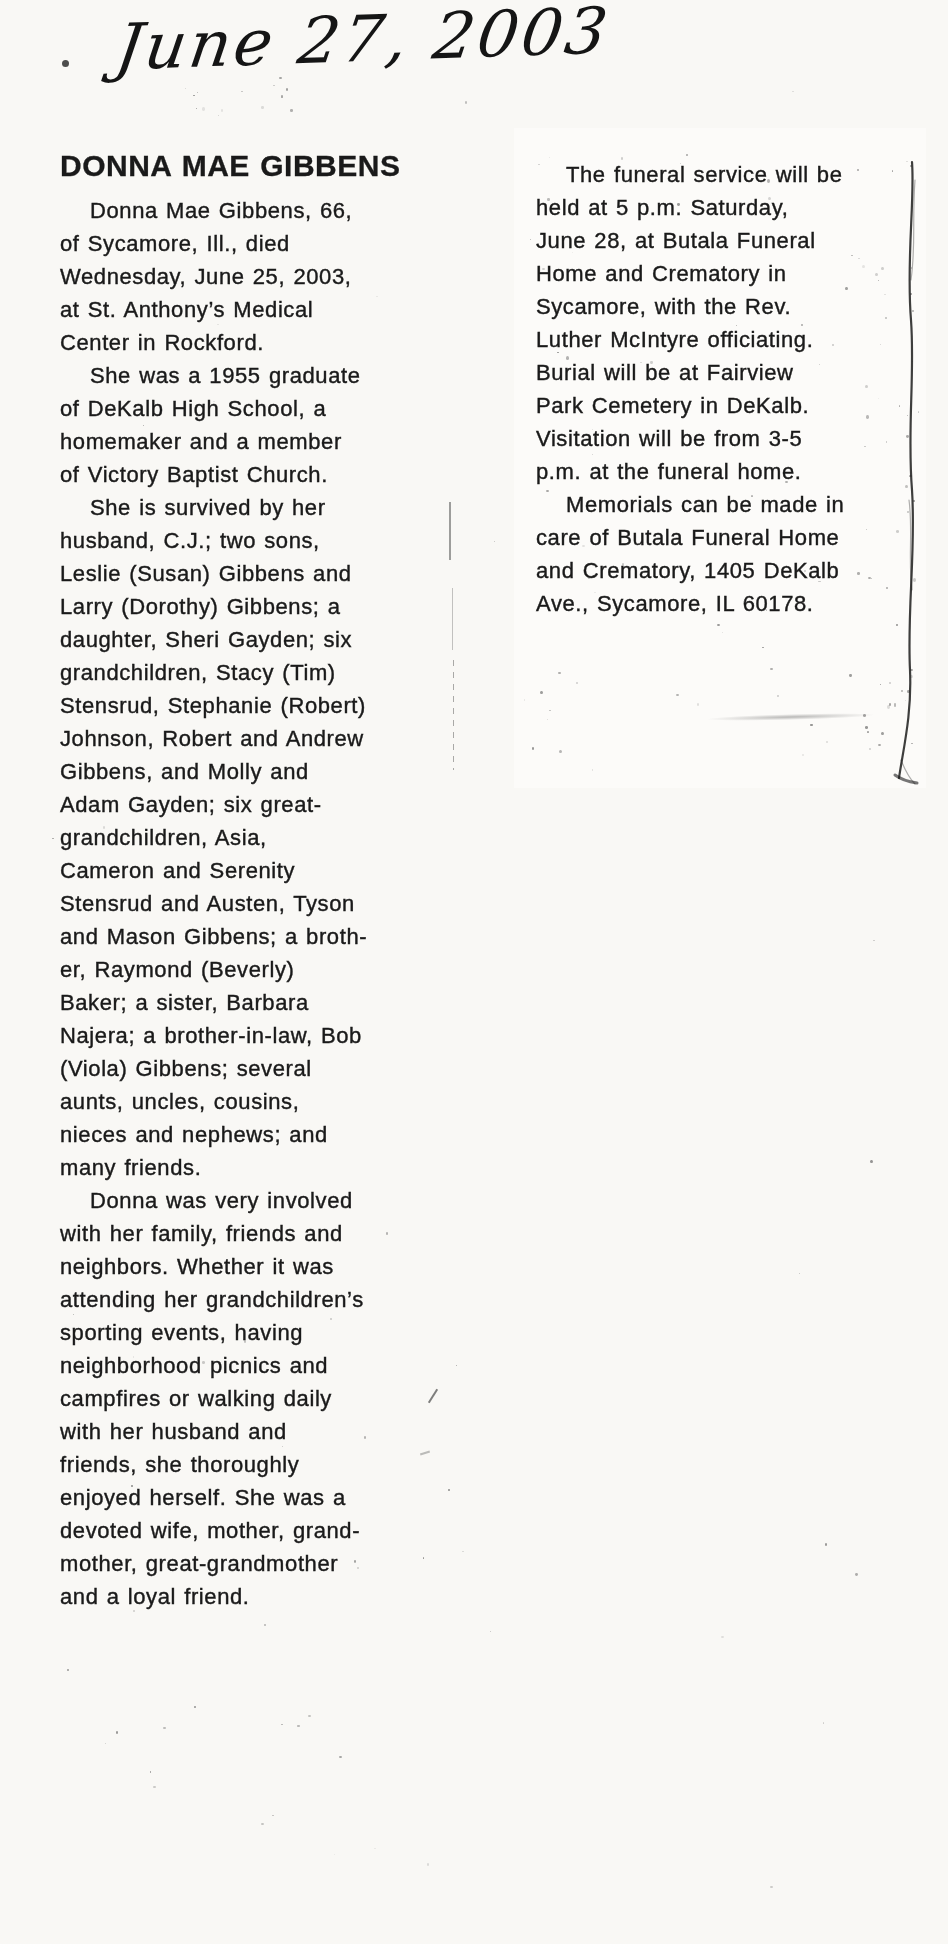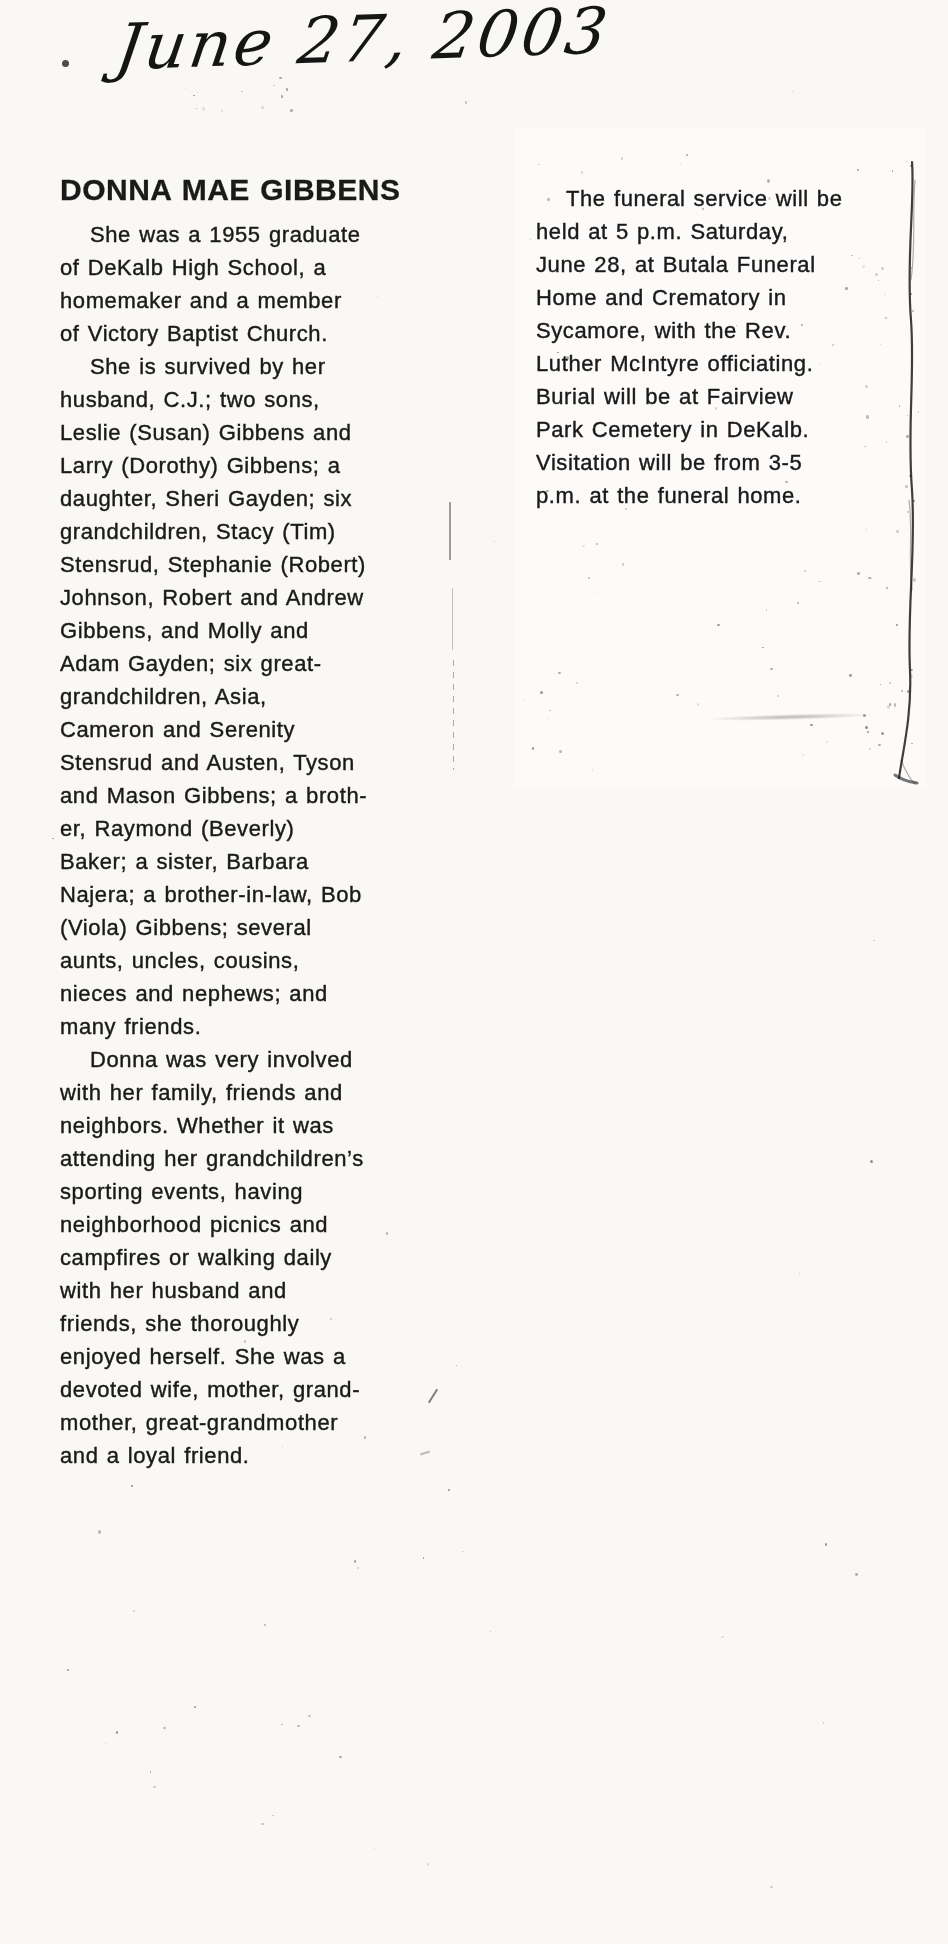--- a/index.html
+++ b/index.html
@@ -47,21 +47,20 @@
     background: #222;
     opacity: .8;
   }
   
   .column {
     position: absolute;
     font-size: 22px;
     line-height: 33px;
     letter-spacing: 0.6px;
     word-spacing: 1.5px;
-    margin-top: 24px;
     -webkit-text-stroke: 0.4px currentColor;
   }
   .column p {
     margin: 0;
     text-indent: 30px;
     white-space: pre-line;
   }
   .col-left {
     left: 60px;
     top: 148px;
@@ -128,20 +127,25 @@
 </head>
 <body>
 
 <div class="clipping-bg"></div>
 
 <div class="ink-dot"></div>
 <div class="date-script">June 27, 2003</div>
 
 <div class="column col-left">
   <h1>DONNA MAE GIBBENS</h1>
+  <p>Donna Mae Gibbens, 66,
+of Sycamore, Ill., died
+Wednesday, June 25, 2003,
+at St. Anthony’s Medical
+Center in Rockford.</p>
   <p>She was a 1955 graduate
 of DeKalb High School, a
 homemaker and a member
 of Victory Baptist Church.</p>
   <p>She is survived by her
 husband, C.J.; two sons,
 Leslie (Susan) Gibbens and
 Larry (Dorothy) Gibbens; a
 daughter, Sheri Gayden; six
 grandchildren, Stacy (Tim)
@@ -179,20 +183,24 @@
   <p>The funeral service will be
 held at 5 p.m. Saturday,
 June 28, at Butala Funeral
 Home and Crematory in
 Sycamore, with the Rev.
 Luther McIntyre officiating.
 Burial will be at Fairview
 Park Cemetery in DeKalb.
 Visitation will be from 3-5
 p.m. at the funeral home.</p>
+  <p>Memorials can be made in
+care of Butala Funeral Home
+and Crematory, 1405 DeKalb
+Ave., Sycamore, IL 60178.</p>
 </div>
 
 <svg class="torn-edge" viewBox="0 0 45 645" xmlns="http://www.w3.org/2000/svg">
   <path d="M 27 12 C 30 50, 21 110, 26 170 C 30 225, 22 280, 27 340 C 31 400, 22 460, 25 520 C 27 565, 18 600, 14 628" fill="none" stroke="#1c1c1c" stroke-width="2.2" opacity="0.85" stroke-linecap="round"></path>
   <path d="M 30 30 C 27 70, 31 95, 26 130 M 24 350 C 28 380, 23 410, 27 440 M 16 610 C 20 620, 24 628, 30 634" fill="none" stroke="#1c1c1c" stroke-width="1.2" opacity="0.35" stroke-linecap="round"></path>
   <path d="M 10 625 q 8 6 22 8" fill="none" stroke="#1c1c1c" stroke-width="3" opacity="0.6" stroke-linecap="round"></path>
 </svg>
 
 <div class="gutter-mark m1"></div>
 <div class="gutter-mark m2"></div>

